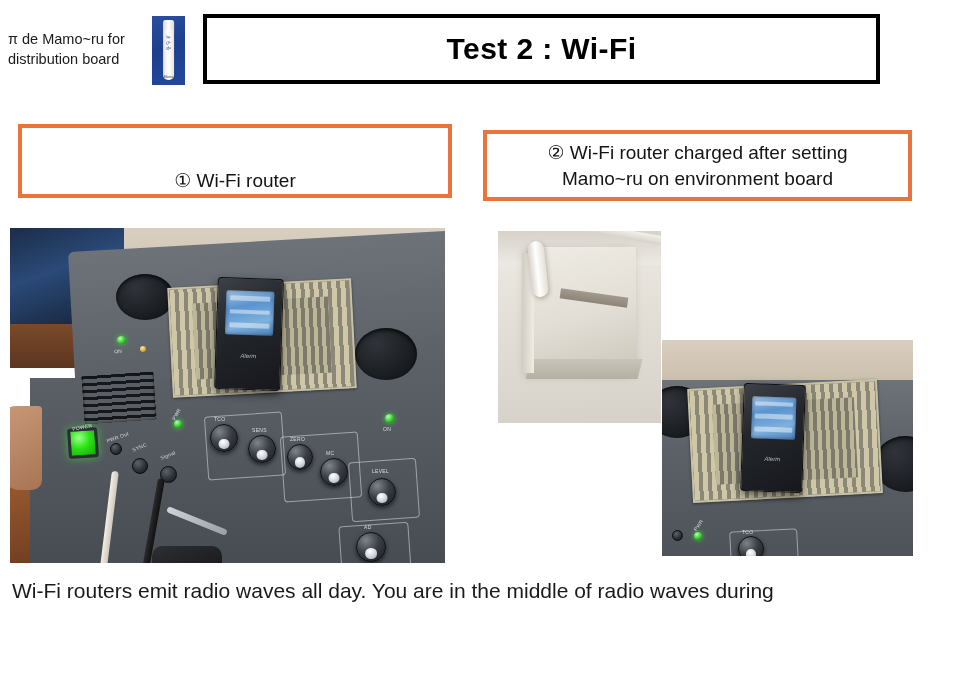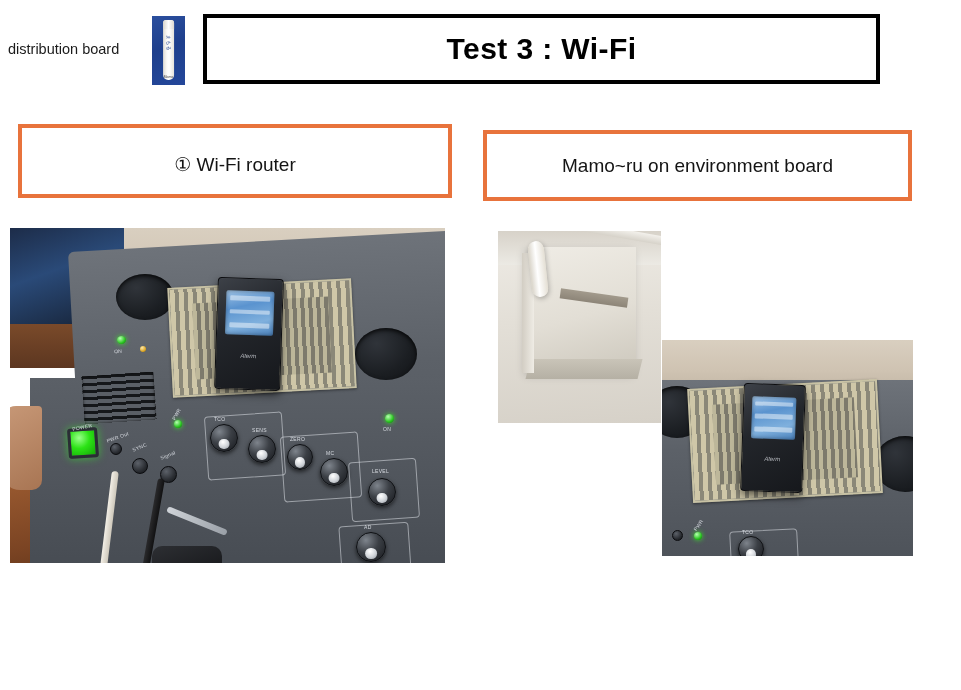--- a/index.html
+++ b/index.html
@@ -110,21 +110,21 @@
     box-sizing: border-box;
     background: #ffffff;
     display: flex;
     justify-content: center;
   }
   #caption-box-1 {
     left: 18px;
     top: 124px;
     width: 434px;
     height: 74px;
-    align-items: center;
+    align-items: flex-end;
   }
   #caption-box-2 {
     left: 483px;
     top: 130px;
     width: 429px;
     height: 71px;
     align-items: center;
   }
   .caption-text {
     font-size: 19px;
@@ -277,40 +277,42 @@
   }
   #bottom-text .small {
     font-size: 17.5px;
   }
 </style>
 </head>
 <body>
 
 <div id="logo-block">
   <div id="logo-text">
+    <div>π de Mamo~ru for</div>
     <div>distribution board</div>
   </div>
   <div id="logo-photo">
     <div class="stick"></div>
     <div class="stick-cap"></div>
     <div class="stick-mark">まもる</div>
     <div class="stick-foot">Mamo</div>
   </div>
 </div>
 
 <div id="title-box">
-  <div id="title-text">Test 3 : Wi-Fi</div>
+  <div id="title-text">Test 2 : Wi-Fi</div>
 </div>
 
 <div class="caption-box" id="caption-box-1">
   <div class="caption-text" id="caption-text-1">① Wi-Fi router</div>
 </div>
 
 <div class="caption-box" id="caption-box-2">
   <div class="caption-text" id="caption-text-2">
+    <div>② Wi-Fi router charged after setting</div>
     <div>Mamo~ru on environment board</div>
   </div>
 </div>
 
 <div class="photo" id="photo-router-panel">
 
   <div class="wall" style="height:95px;"></div>
 
   <div style="position:absolute;left:-6px;top:0;width:120px;height:108px;background:linear-gradient(160deg,#1c2b47 0%,#2a4a78 40%,#121a28 100%);"></div>
   <div style="position:absolute;left:-6px;top:96px;width:96px;height:44px;background:linear-gradient(180deg,#7a4a2a,#5c3620);"></div>
@@ -421,13 +423,14 @@
 
   <div class="led led-green" style="left:32px;top:192px;width:8px;height:8px;"></div>
   <div class="knob-label" style="left:30px;top:182px;transform:rotate(-55deg);">PWR</div>
   <div class="jack" style="left:10px;top:190px;width:9px;height:9px;"></div>
   <div class="knob-frame" style="left:68px;top:190px;width:66px;height:32px;transform:rotate(-3deg);"></div>
   <div class="knob" style="left:76px;top:196px;width:24px;height:24px;"></div>
   <div class="knob-label" style="left:80px;top:189px;">TCO</div>
 </div>
 
 <div id="bottom-text">
+  <div>Wi-Fi routers emit radio waves all day. You are in the middle of radio waves during</div>
 </div>
 
 </body></html>

